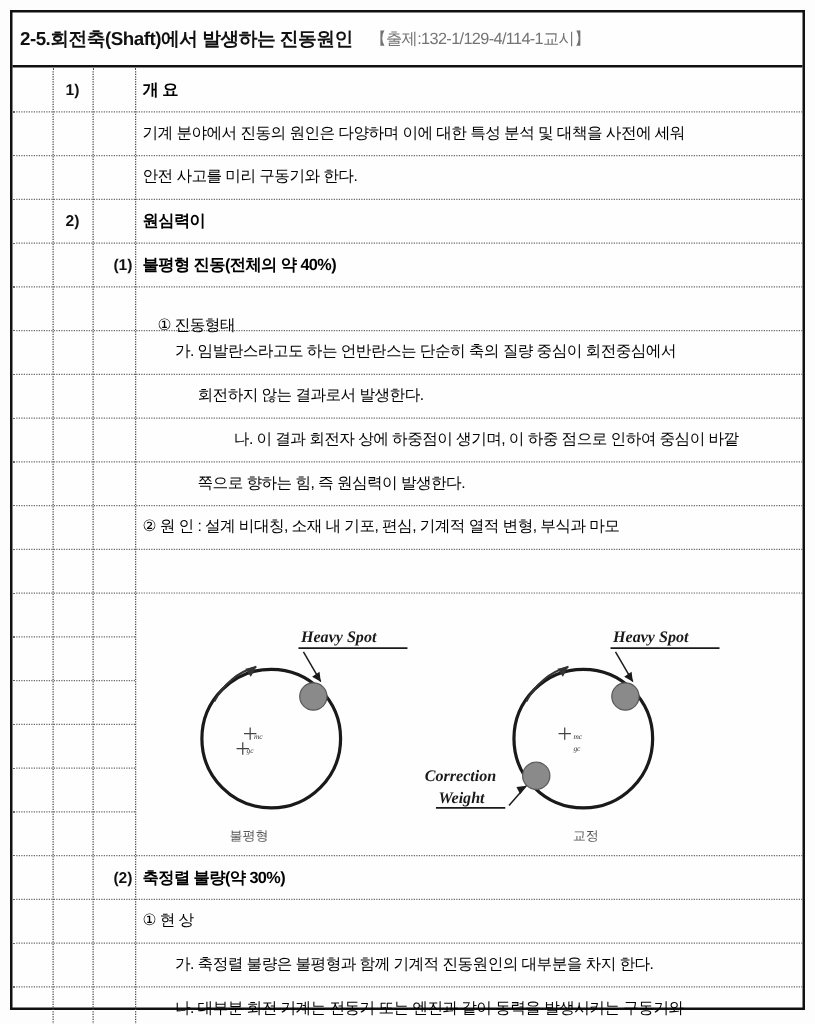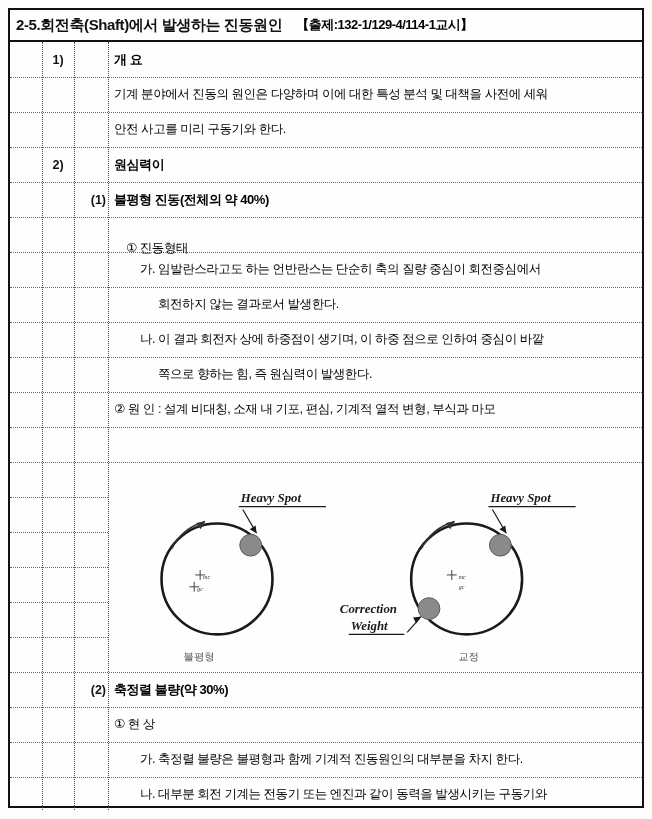--- a/index.html
+++ b/index.html
@@ -26,39 +26,39 @@
     top: 8px;
     width: 636px;
     height: 800px;
     border: 2px solid #111;
     box-sizing: border-box;
     background: #fefefe;
   }
   
   .title-row {
     position: relative;
-    height: 32px;
+    height: 44px;
     border-bottom: 2px solid #111;
     box-sizing: border-box;
     display: flex;
     align-items: center;
     padding-left: 6px;
     white-space: nowrap;
     overflow: hidden;
   }
   .title-main {
     font-size: 15px;
     font-weight: bold;
     color: #111;
     letter-spacing: -0.4px;
   }
   .title-src {
     font-size: 13px;
-    font-weight: bold;
-    color: #000000;
+    font-weight: normal;
+    color: #737373;
     margin-left: 14px;
     letter-spacing: -0.5px;
   }
   
   .grid {
     position: relative;
     width: 100%;
     height: 768px;
   }
   .vline {
@@ -218,21 +218,21 @@
         <span class="c-num lvl2"></span>
         <span class="c-text ind3">가. 임발란스라고도 하는 언반란스는 단순히 축의 질량 중심이 회전중심에서</span>
       </div>
 
       <div class="row" style="top:245px;">
         <span class="c-num lvl1"></span>
         <span class="c-num lvl2"></span>
         <span class="c-text ind4">회전하지 않는 결과로서 발생한다.</span>
       </div>
 
-      <div class="row" style="top:280px;">
+      <div class="row" style="top:280px;text-align:center;">
         <span class="c-num lvl1"></span>
         <span class="c-num lvl2"></span>
         <span class="c-text ind3">나. 이 결과 회전자 상에 하중점이 생기며, 이 하중 점으로 인하여 중심이 바깥</span>
       </div>
 
       <div class="row" style="top:315px;">
         <span class="c-num lvl1"></span>
         <span class="c-num lvl2"></span>
         <span class="c-text ind4">쪽으로 향하는 힘, 즉 원심력이 발생한다.</span>
       </div>

